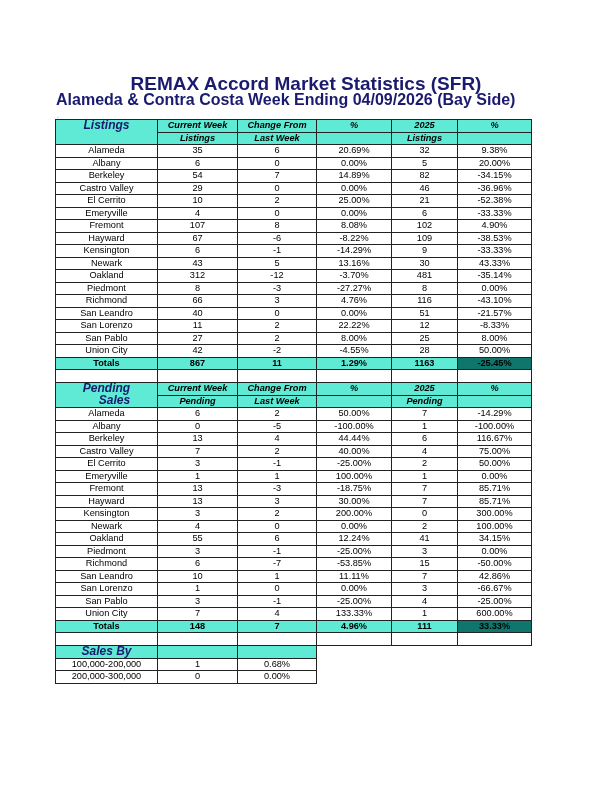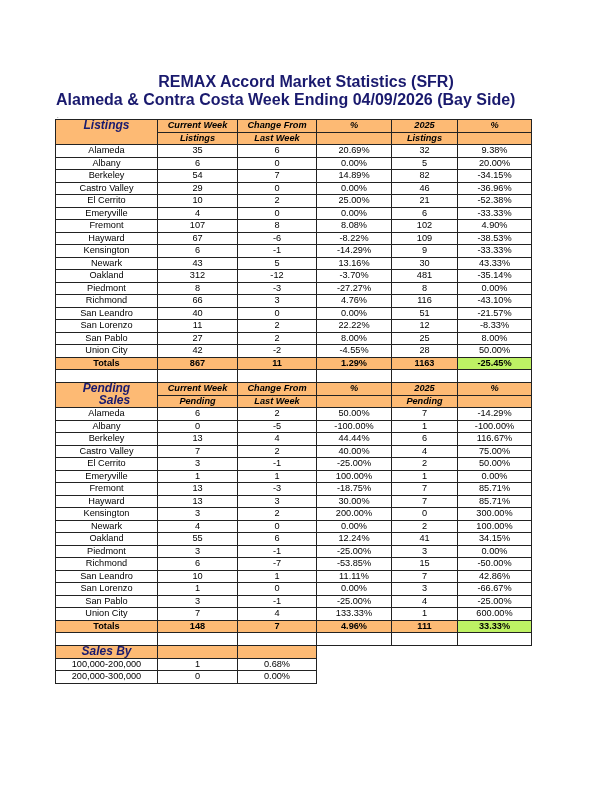--- a/index.html
+++ b/index.html
@@ -1,27 +1,27 @@
 <!DOCTYPE html>
 <html><head>
 <meta charset="utf-8">
 <style>
   html, body { margin: 0; padding: 0; background: #ffffff; }
   body { width: 612px; height: 792px; position: relative; overflow: hidden;
          font-family: "Liberation Sans", sans-serif; color: #000; }
   .title { position: absolute; left: 0; width: 612px; text-align: center;
            color: #1a1a6e; font-weight: bold; }
-  .t1 { top: 73px; font-size: 16px; left: 0; }
+  .t1 { top: 73px; font-size: 19px; left: 0; }
   .t2 { top: 91px; font-size: 16px; left: 56px; width: auto; text-align: left; }
   .dot { position: absolute; left: 57px; top: 113px; font-size: 6px; }
   table { position: absolute; border-collapse: collapse; table-layout: fixed; }
   td { border: 1px solid #222; height: 11.5px; padding: 0; font-size: 9.2px;
        text-align: center; line-height: 11.5px; white-space: nowrap; overflow: hidden; }
-  td.g { background: #fdba74; }
-  td.y { background: #bef264; }
+  td.g { background: #5eead4; }
+  td.y { background: #0f766e; }
   td.hdr { font-weight: bold; font-style: italic; font-size: 9.2px; margin-top: 36px; }
   td.big { font-weight: bold; font-style: italic; color: #1a1a6e; font-size: 12px; }
   td.tot { font-weight: bold; }
   td.ntop { border-top: none; padding-left: 16px; }
   td.nbot { border-bottom: none; }
 </style>
 </head>
 <body>
 
 <div class="title t1">REMAX Accord Market Statistics (SFR)</div>

